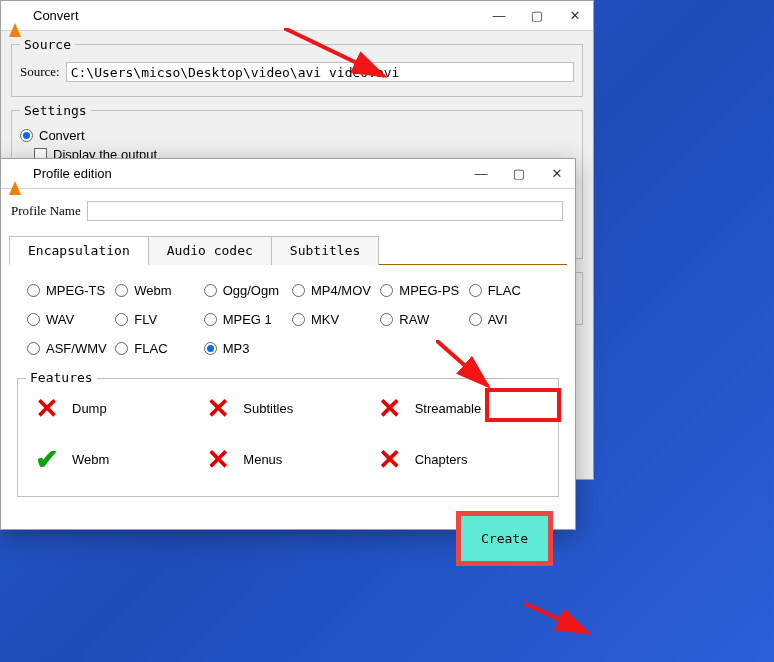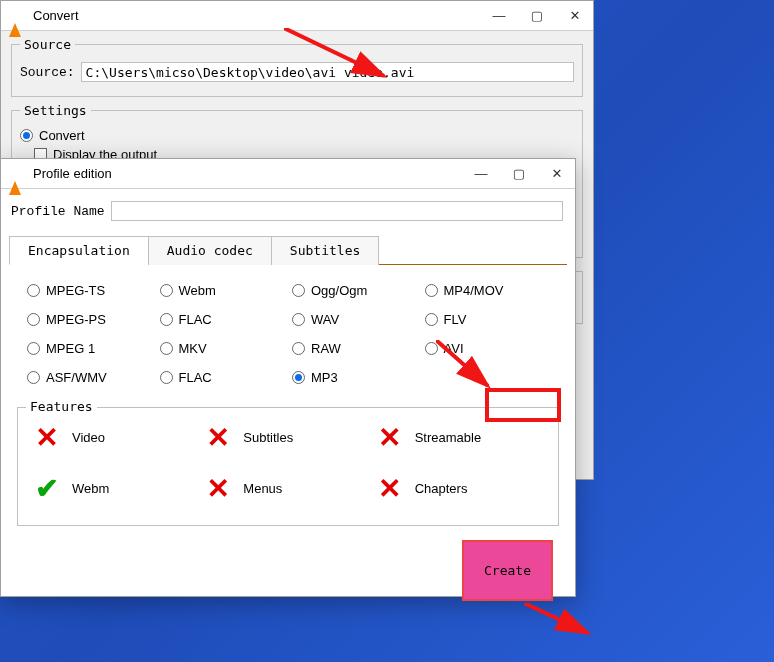--- a/index.html
+++ b/index.html
@@ -10,47 +10,47 @@
 .titlebar .icon { width: 16px; height: 16px; margin-right: 8px; }
 .titlebar .title { flex: 1; color: #000; }
 .winbtns { display: flex; gap: 18px; margin-left: auto; font-size: 15px; }
 .winbtns span { display: inline-flex; width: 20px; justify-content: center; cursor: default; color: #333; }
 
 .content { padding: 6px 10px 10px 10px; }
 fieldset { border: 1px solid #c0c0c0; padding: 6px 8px 10px 8px; margin-bottom: 6px; background: #f0f0f0; }
 legend { padding: 0 4px; color: #000; font-family: Consolas, monospace; }
 
 .row { display: flex; align-items: center; gap: 6px; margin: 4px 0; font-family: Consolas, monospace; }
-.lbl { color: #000; font-family: Liberation Mono, monospace; }
+.lbl { color: #000; font-family: Liberation Serif, serif; }
 input[type=text] { border: 1px solid #c0c0c0; background: #fff; padding: 2px 4px; font-family: Consolas, monospace; height: 20px; }
 .full { flex: 1; }
 
 .radio, .check { display: inline-flex; align-items: center; gap: 6px; font-family: Consolas, monospace; }
 .radio-ind { width: 13px; height: 13px; border: 1px solid #666; border-radius: 50%; display: inline-flex; align-items: center; justify-content: center; background: #fff; }
 .radio-ind.sel::after { content: ""; width: 7px; height: 7px; background: #0a6cea; border-radius: 50%; }
 .check-ind { width: 13px; height: 13px; border: 1px solid #666; background: #fff; display: inline-block; }
 
 #convert-win { left: 0; top: 0; width: 594px; height: 480px; }
-#profile-win { left: 198; top: 158px; width: 576px; height: 439px; background: #fff; box-shadow: 0 6px 24px rgba(0,0,0,0.3); }
+#profile-win { left: 198; top: 158px; width: 576px; height: 372px; background: #fff; box-shadow: 0 6px 24px rgba(0,0,0,0.3); }
 
 .tabs { display: flex; border-bottom: 1px solid #a16207; margin-top: 6px; }
 .tab { padding: 6px 18px 6px 18px; border: 1px solid #c0c0c0; border-bottom: none; margin-right: -1px; background: #f7f7f7; font-family: Consolas, monospace; position: relative; top: 1px; }
 .tab.active { background: #fff; border-bottom: 1px solid #fff; }
 
-.enc-grid { display: grid; grid-template-columns: repeat(4, 1fr); row-gap: 14px; padding: 18px 10px 14px 18px; }
+.enc-grid { display: grid; grid-template-columns: repeat(6, 1fr); row-gap: 14px; padding: 18px 10px 14px 18px; }
 
 .features { border: 1px solid #c0c0c0; margin: 8px 8px 0 8px; padding-top: 4px; }
 .feat-title { background: #fff; position: relative; top: -13px; left: 8px; display: inline-block; padding: 0 4px; font-family: Consolas, monospace; }
 .feat-grid { display: grid; grid-template-columns: repeat(3, 1fr); row-gap: 18px; padding: 4px 12px 20px 14px; margin-top: -10px; }
 .feat { display: flex; align-items: center; gap: 10px; font-family: Consolas, monospace; }
 .mark { font-size: 28px; font-weight: bold; width: 30px; text-align: center; }
 .mark.x { color: #e30000; }
 .mark.ok { color: #0aa50a; }
 
-.btn { border: 2px solid #ef4444; background: #ec4899; padding: 21px 20px; font-family: Consolas, monospace; }
+.btn { border: 5px solid #ef4444; background: #5eead4; padding: 15px 20px; font-family: Consolas, monospace; }
 .btn-row { display: flex; justify-content: flex-end; gap: 10px; padding: 14px 14px 12px 0; margin-top: auto; }
 
 .hilite { position: absolute; border: 4px solid #f01616; z-index: 50; pointer-events: none; }
 .arrow { position: absolute; z-index: 60; pointer-events: none; }
 
 #profile-win .content { display: flex; flex-direction: column; height: calc(100% - 30px); padding: 10px 8px 0 8px; }
 
 .vlc-cone { width: 0; height: 0; border-left: 6px solid transparent; border-right: 6px solid transparent; border-bottom: 14px solid #f57f00; position: relative; }
 .vlc-cone::after { content: ""; position: absolute; left: -6px; top: 4px; width: 12px; height: 3px; background: #fff; }
 </style>
@@ -202,21 +202,21 @@
           <span>MP3</span>
         </span>
       <span></span>
     </div>
 
     <div class="features">
       <span class="feat-title">Features</span>
       <div class="feat-grid">
         <div class="feat">
             <span class="mark x">✕</span>
-            <span>Video</span>
+            <span>Dump</span>
           </div>
         <div class="feat">
             <span class="mark x">✕</span>
             <span>Subtitles</span>
           </div>
         <div class="feat">
             <span class="mark x">✕</span>
             <span>Streamable</span>
           </div>
         <div class="feat">

